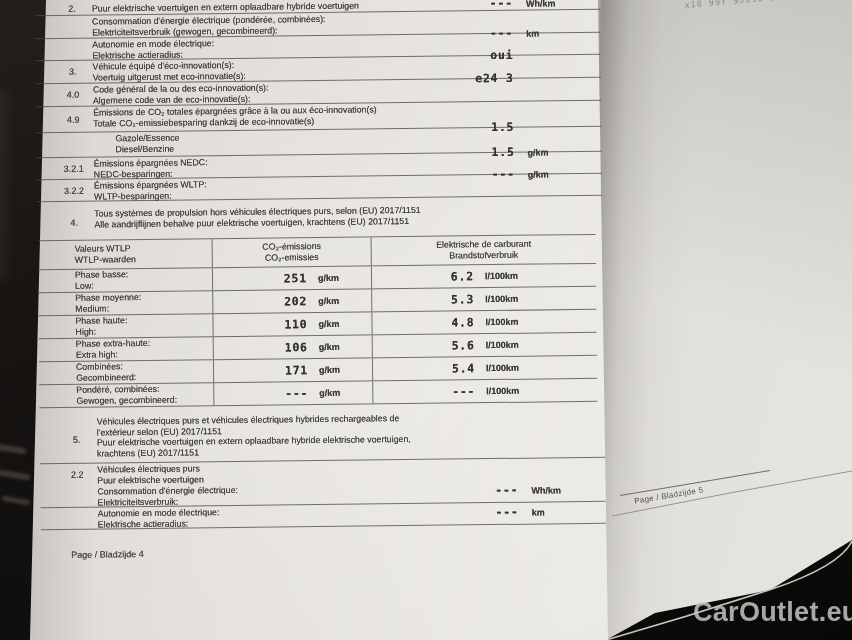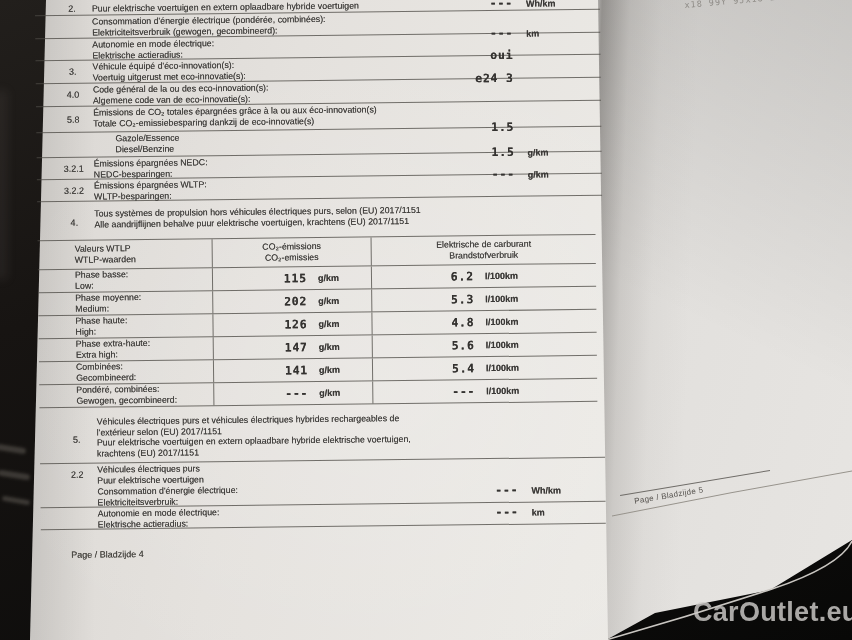--- a/index.html
+++ b/index.html
@@ -150,21 +150,21 @@
 
     <div class="frow" style="height:23px">
       <span class="num">4.0</span>
       <div class="lines">
         <div class="ln">Code général de la ou des eco-innovation(s):</div>
         <div class="ln">Algemene code van de eco-innovatie(s):</div>
       </div>
     </div>
 
     <div class="frow" style="height:26px">
-      <span class="num">5.8</span>
+      <span class="num">4.9</span>
       <div class="lines">
         <div class="ln">Émissions de CO₂ totales épargnées grâce à la ou aux éco-innovation(s)</div>
         <div class="ln">Totale CO₂-emissiebesparing dankzij de eco-innovatie(s)</div>
       </div>
       <div class="val">
         <span class="v">1.5</span>
         <span class="u"></span>
       </div>
     </div>
 
@@ -222,21 +222,21 @@
           <div class="ln">Brandstofverbruik</div>
         </div>
       </div>
 
       <div class="trow">
         <div class="tc1">
           <div class="ln">Phase basse:</div>
           <div class="ln">Low:</div>
         </div>
         <div class="tc2">
-          <span class="tv">115</span>
+          <span class="tv">251</span>
           <span class="tu">g/km</span>
         </div>
         <div class="tc3">
           <span class="tv">6.2</span>
           <span class="tu">l/100km</span>
         </div>
       </div>
 
       <div class="trow">
         <div class="tc1">
@@ -252,51 +252,51 @@
           <span class="tu">l/100km</span>
         </div>
       </div>
 
       <div class="trow">
         <div class="tc1">
           <div class="ln">Phase haute:</div>
           <div class="ln">High:</div>
         </div>
         <div class="tc2">
-          <span class="tv">126</span>
+          <span class="tv">110</span>
           <span class="tu">g/km</span>
         </div>
         <div class="tc3">
           <span class="tv">4.8</span>
           <span class="tu">l/100km</span>
         </div>
       </div>
 
       <div class="trow">
         <div class="tc1">
           <div class="ln">Phase extra-haute:</div>
           <div class="ln">Extra high:</div>
         </div>
         <div class="tc2">
-          <span class="tv">147</span>
+          <span class="tv">106</span>
           <span class="tu">g/km</span>
         </div>
         <div class="tc3">
           <span class="tv">5.6</span>
           <span class="tu">l/100km</span>
         </div>
       </div>
 
       <div class="trow">
         <div class="tc1">
           <div class="ln">Combinées:</div>
           <div class="ln">Gecombineerd:</div>
         </div>
         <div class="tc2">
-          <span class="tv">141</span>
+          <span class="tv">171</span>
           <span class="tu">g/km</span>
         </div>
         <div class="tc3">
           <span class="tv">5.4</span>
           <span class="tu">l/100km</span>
         </div>
       </div>
 
       <div class="trow">
         <div class="tc1">

